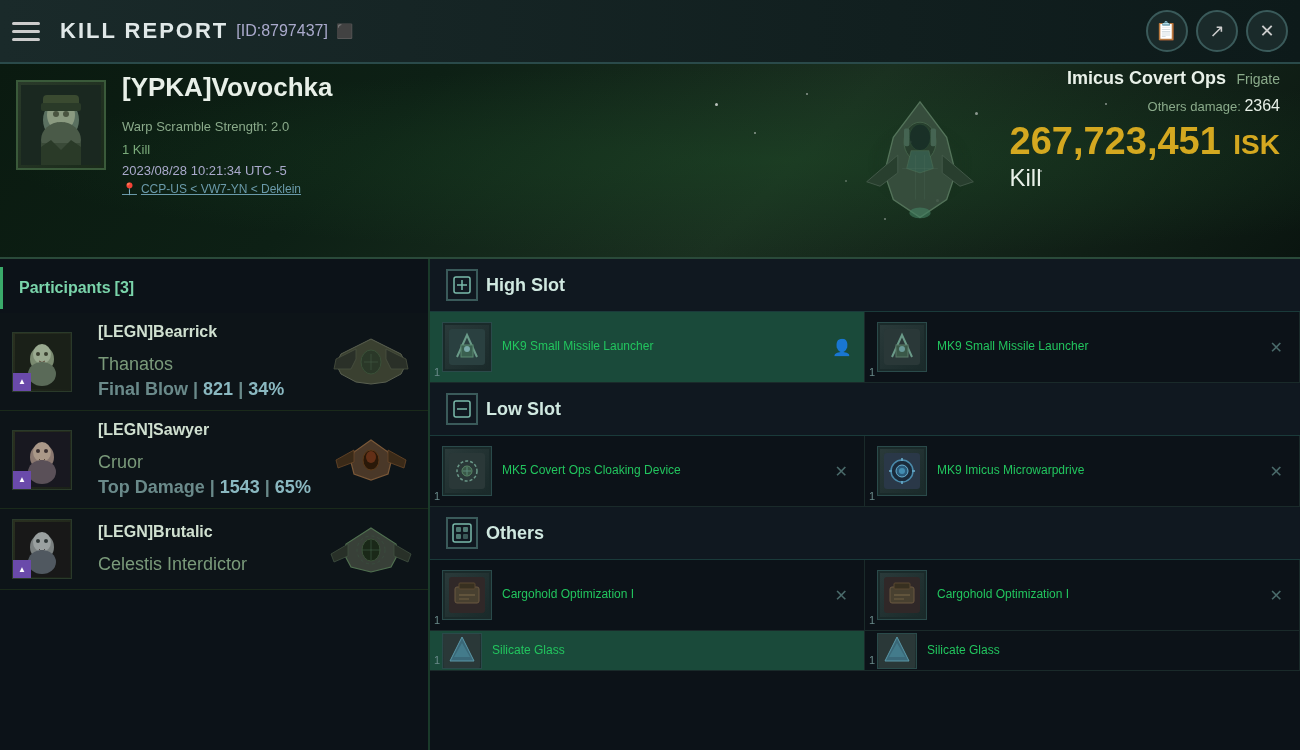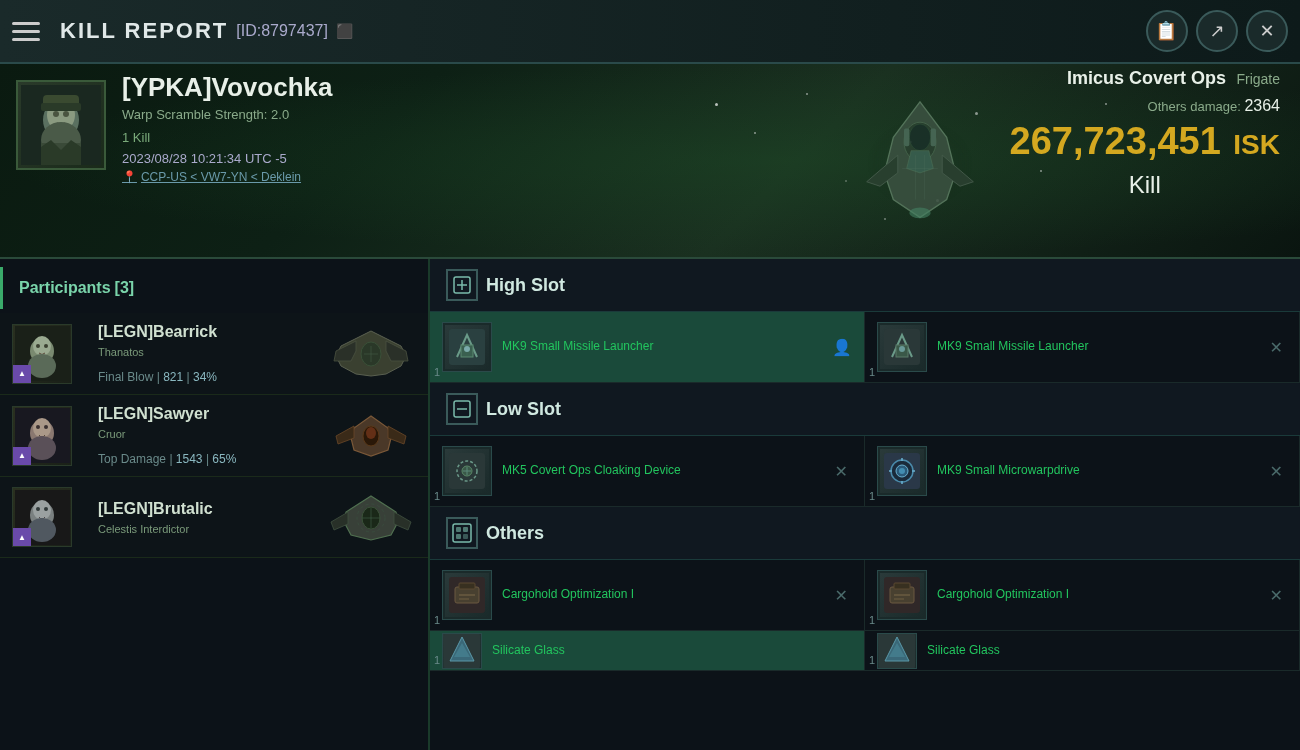--- a/index.html
+++ b/index.html
@@ -122,21 +122,21 @@
       z-index: 1;
     }
     .hero-name {
       font-size: 26px;
       font-weight: bold;
       color: #e8f0e8;
     }
     .hero-subtitle {
       font-size: 13px;
       color: #8aaa8a;
-      margin-top: 4px;
+      margin-top: 16px;
     }
     .hero-kills {
       margin-top: 8px;
       font-size: 13px;
       color: #7aaa7a;
     }
     .hero-date {
       margin-top: 6px;
       font-size: 13px;
       color: #aac;
@@ -201,22 +201,22 @@
     }
     .isk-label {
       font-size: 28px;
       font-weight: bold;
       color: #d4a820;
       margin-left: 8px;
     }
     .kill-label {
       font-size: 24px;
       color: #e8f0e8;
-      text-align: center;
-      margin-top: 8px;
+      text-align: left;
+      margin-top: 1px;
     }
 
     
     .main {
       display: flex;
       height: calc(750px - 60px - 195px);
     }
 
     
     .left-panel {
@@ -284,28 +284,29 @@
     .participant-info {
       flex: 1;
       padding-left: 26px;
     }
     .participant-name {
       font-size: 16px;
       font-weight: bold;
       color: #d0e0d0;
     }
     .participant-ship {
-      font-size: 11px;
+      font-size: 18px;
       color: #7a9a7a;
-      margin-top: 5px;
+      margin-top: 13px;
     }
     .participant-stats {
-      font-size: 12px;
+      font-size: 18px;
       color: #6a8a8a;
-      margin-top: 12px;
+      margin-top: 4px;
+      font-weight: bold;
     }
     .stat-highlight {
       color: #8ab8c0;
     }
     .ship-icon-placeholder {
       width: 90px;
       height: 55px;
       display: flex;
       align-items: center;
       justify-content: center;
@@ -752,21 +753,21 @@
               <rect width="36" height="36" fill="#2a3848" rx="3"></rect>
 
               <circle cx="18" cy="18" r="11" fill="#1a2a3a" stroke="#4a8aaa" stroke-width="1.5"></circle>
               <circle cx="18" cy="18" r="6" fill="#2a5a7a" stroke="#6ab0d0" stroke-width="1"></circle>
               <circle cx="18" cy="18" r="3" fill="#4a9abf" opacity="0.8"></circle>
 
               <path d="M18 5 L18 8 M18 28 L18 31 M5 18 L8 18 M28 18 L31 18" stroke="#6ab0d0" stroke-width="1.5"></path>
             </svg>
           </div>
         </div>
-        <span class="eq-name">MK9 Small Microwarpdrive</span>
+        <span class="eq-name">MK9 Imicus Microwarpdrive</span>
         <span class="eq-close">✕</span>
       </div>
     </div>
 
     <div class="slot-section-header">
       <div class="others-icon">
         <svg width="20" height="20" viewBox="0 0 20 20">
           <rect x="1" y="1" width="18" height="18" rx="2" fill="none" stroke="#7abaaa" stroke-width="1.5"></rect>
           <rect x="4" y="4" width="5" height="5" rx="1" fill="#7abaaa" opacity="0.6"></rect>
           <rect x="11" y="4" width="5" height="5" rx="1" fill="#7abaaa" opacity="0.6"></rect>

